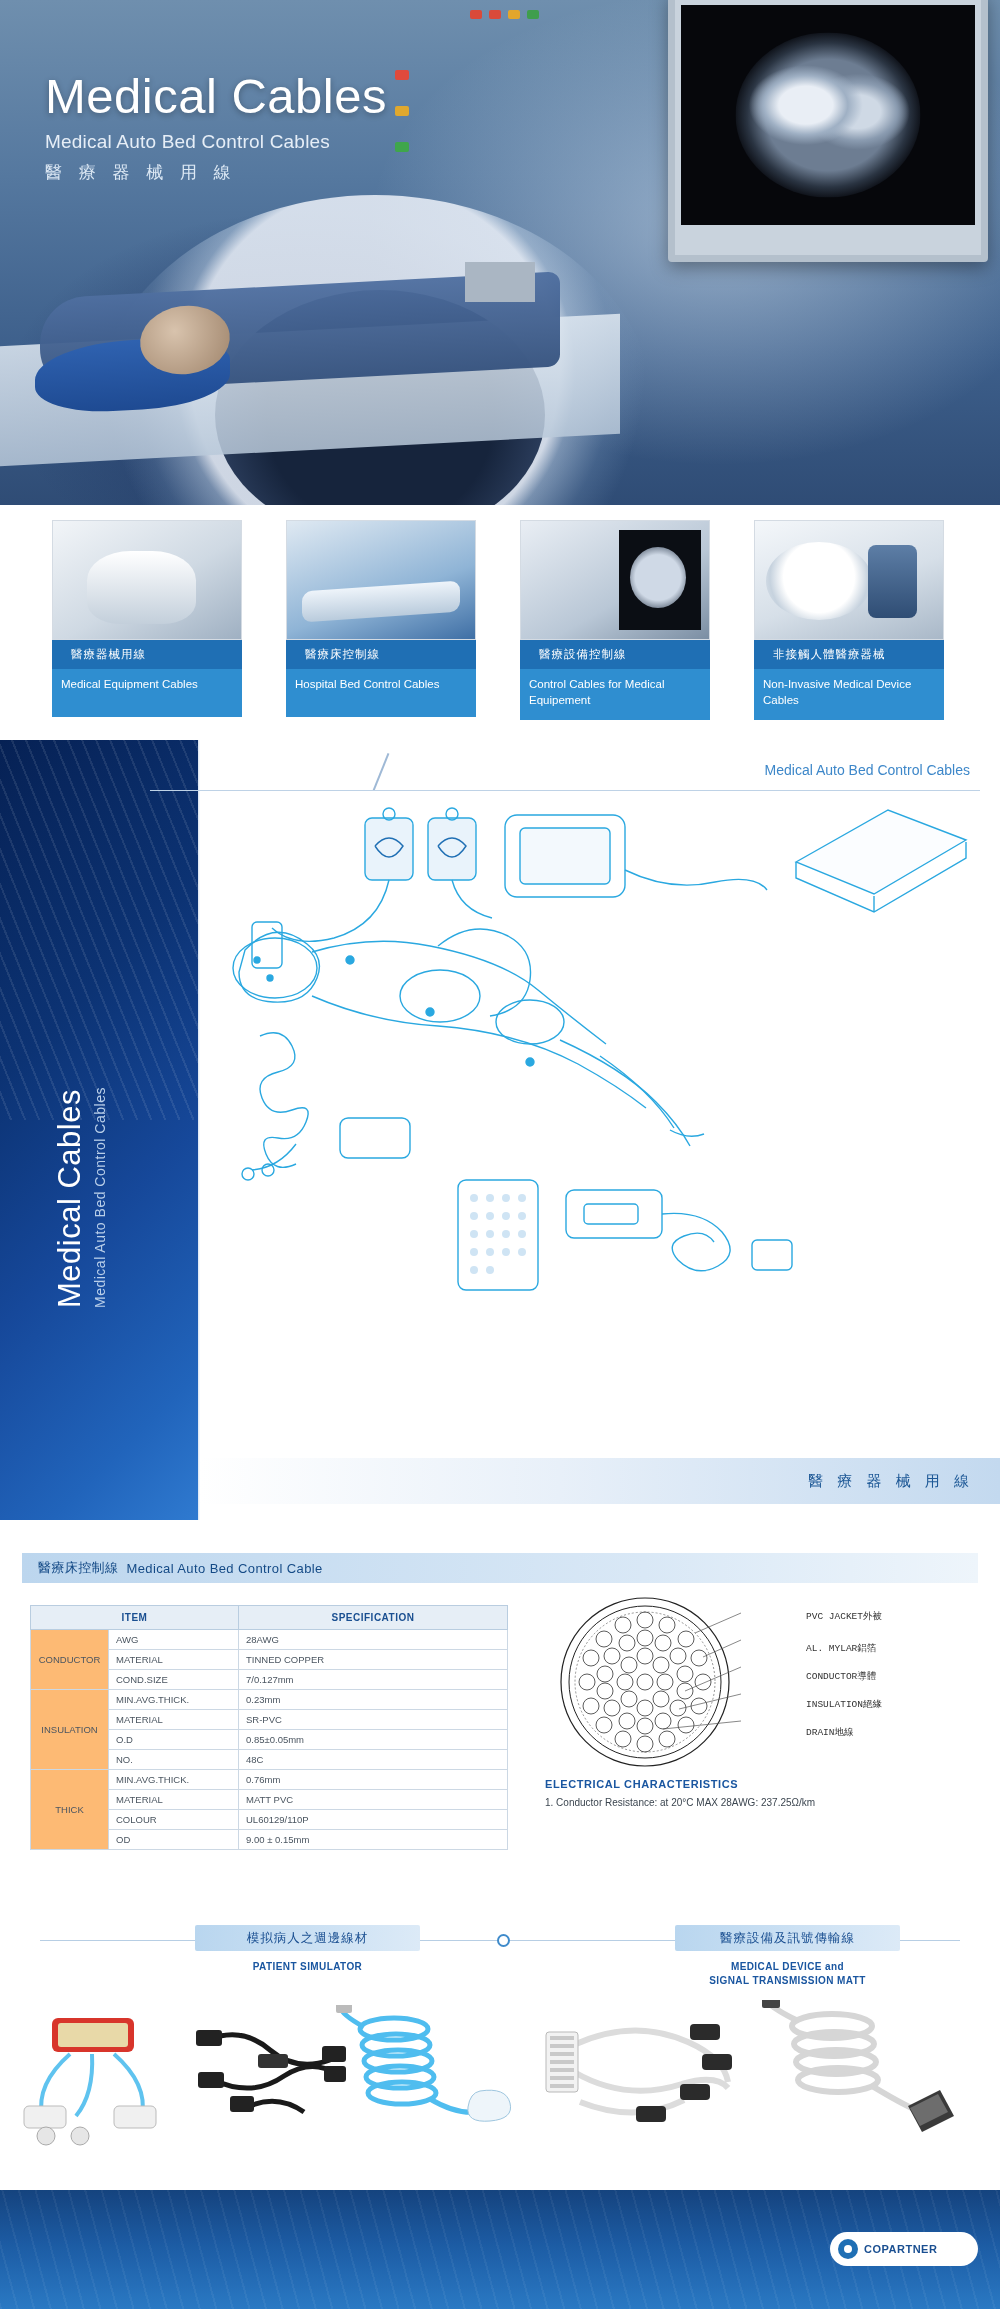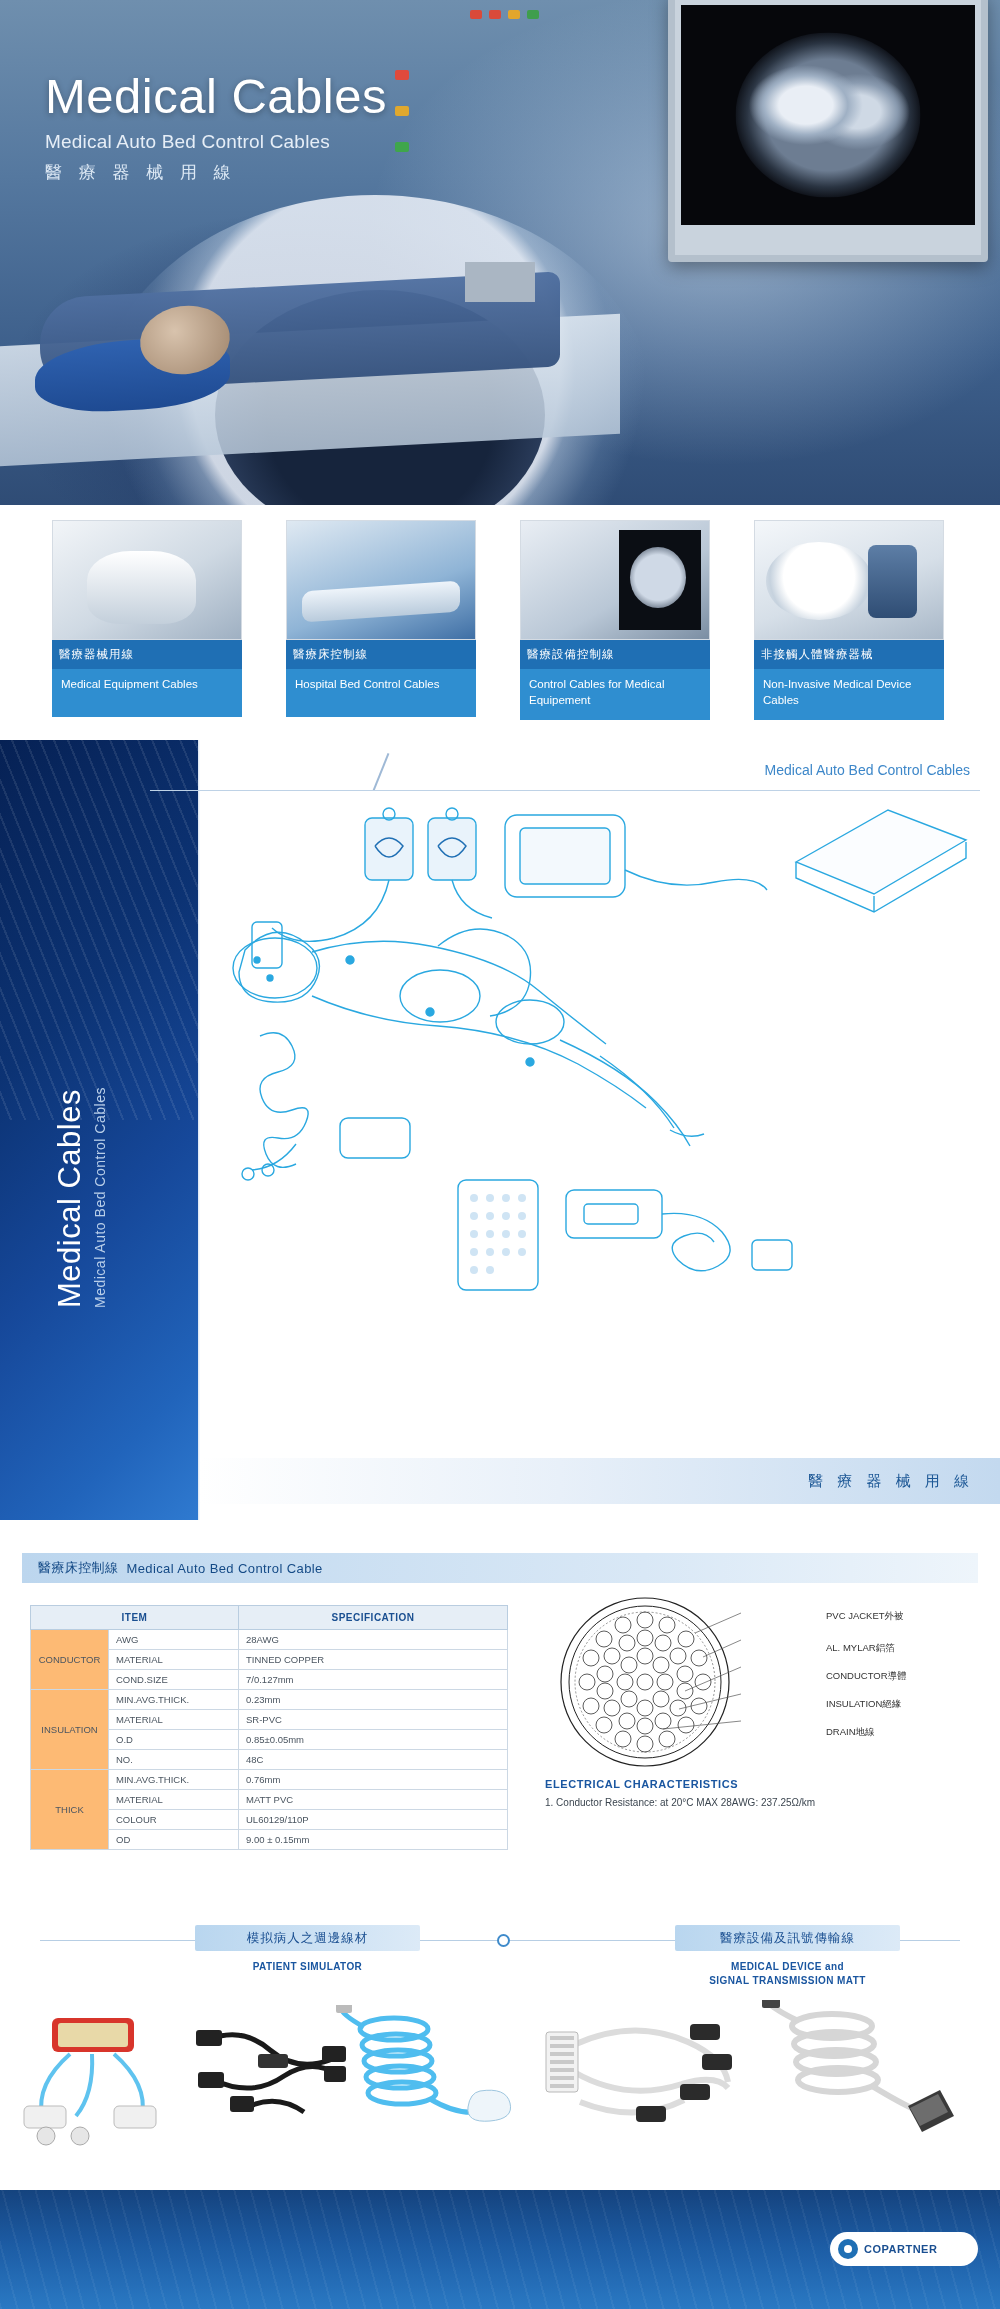--- a/index.html
+++ b/index.html
@@ -104,21 +104,21 @@
   .cards {
     position:absolute; left:0; top:505px; width:1000px; height:235px;
     background:#ffffff;
   }
   .card { position:absolute; top:15px; width:190px; }
   .card-img {
     width:190px; height:120px; border:1px solid #d4dbe3; background:#e7edf3;
     position:relative; overflow:hidden;
   }
   .card-cn {
-    background:#1f6fb4; color:#fff; font-size:11.5px; padding:7px 7px; letter-spacing:1px;
+    background:#1f6fb4; color:#fff; font-size:11.5px; padding:7px 19px; letter-spacing:1px;
   }
   .card-en {
     background:#2f8ed0; color:#fff; font-size:11.5px; padding:8px 9px 12px 9px; line-height:1.35;
     min-height:48px;
   }
   .c1 { left:52px; } .c2 { left:286px; } .c3 { left:520px; } .c4 { left:754px; }
 
   .ph-a { position:absolute; inset:0; background:linear-gradient(150deg,#f2f5f8,#cfd9e3 55%,#9fb0c2); }
   .ph-a::after{content:"";position:absolute;left:18%;top:25%;width:58%;height:62%;border-radius:40% 40% 30% 30%;background:linear-gradient(180deg,#ffffff,#c3cfdb);}
   .ph-b { position:absolute; inset:0; background:linear-gradient(160deg,#dfe9f2,#8fb4d6 60%,#3f6fa5); }
@@ -198,21 +198,21 @@
     border:1px solid #ccd8e4; padding:4px 7px; color:#4a5560; height:19px;
   }
   td.grp { background:#fdba74; color:#1a4f91; text-align:center; font-size:9.5px; width:78px;}
   td.key { width:130px; }
   td.val { color:#36557a; }
 
   .cable-fig {
     position:absolute; left:545px; top:1595px; width:200px; height:175px;
   }
   .callouts { position:absolute; left:700px; top:1600px; width:290px; height:180px; font-size:9.5px; color:#333; }
-  .callout { position:absolute; left:126px; white-space:nowrap; }
+  .callout { position:absolute; left:106px; white-space:nowrap;font-family:Liberation Mono, monospace; }
 
   .elec-title {
     position:absolute; left:545px; top:1778px; font-size:11px; color:#1a56a0;
     font-weight:bold; letter-spacing:0.6px;
   }
   .elec-line {
     position:absolute; left:545px; top:1797px; font-size:10px; color:#3c4650;
   }
 
   

